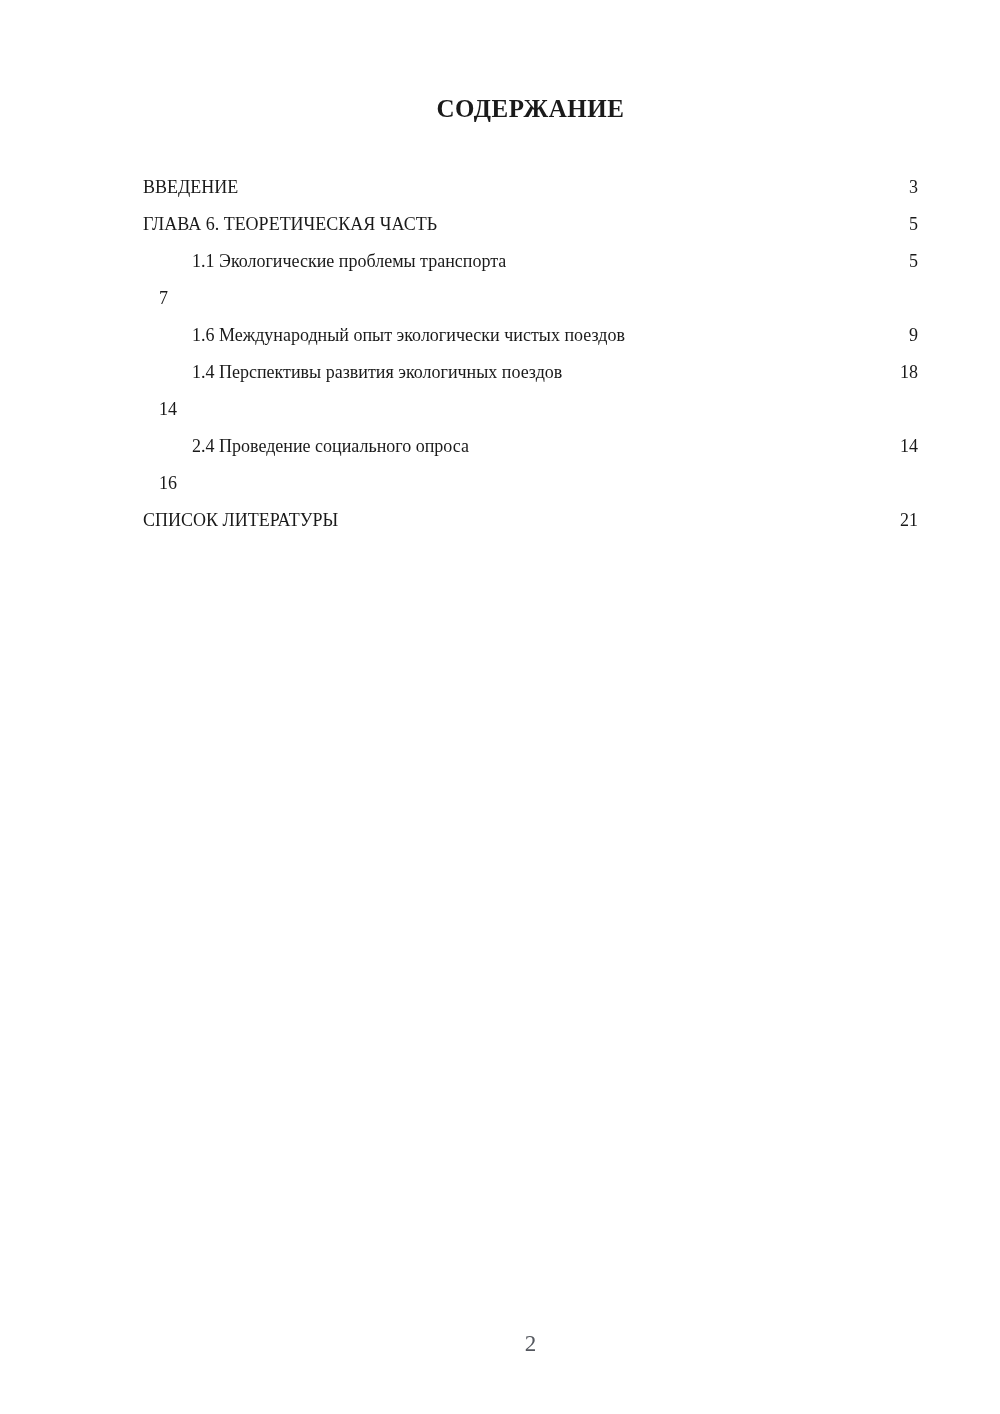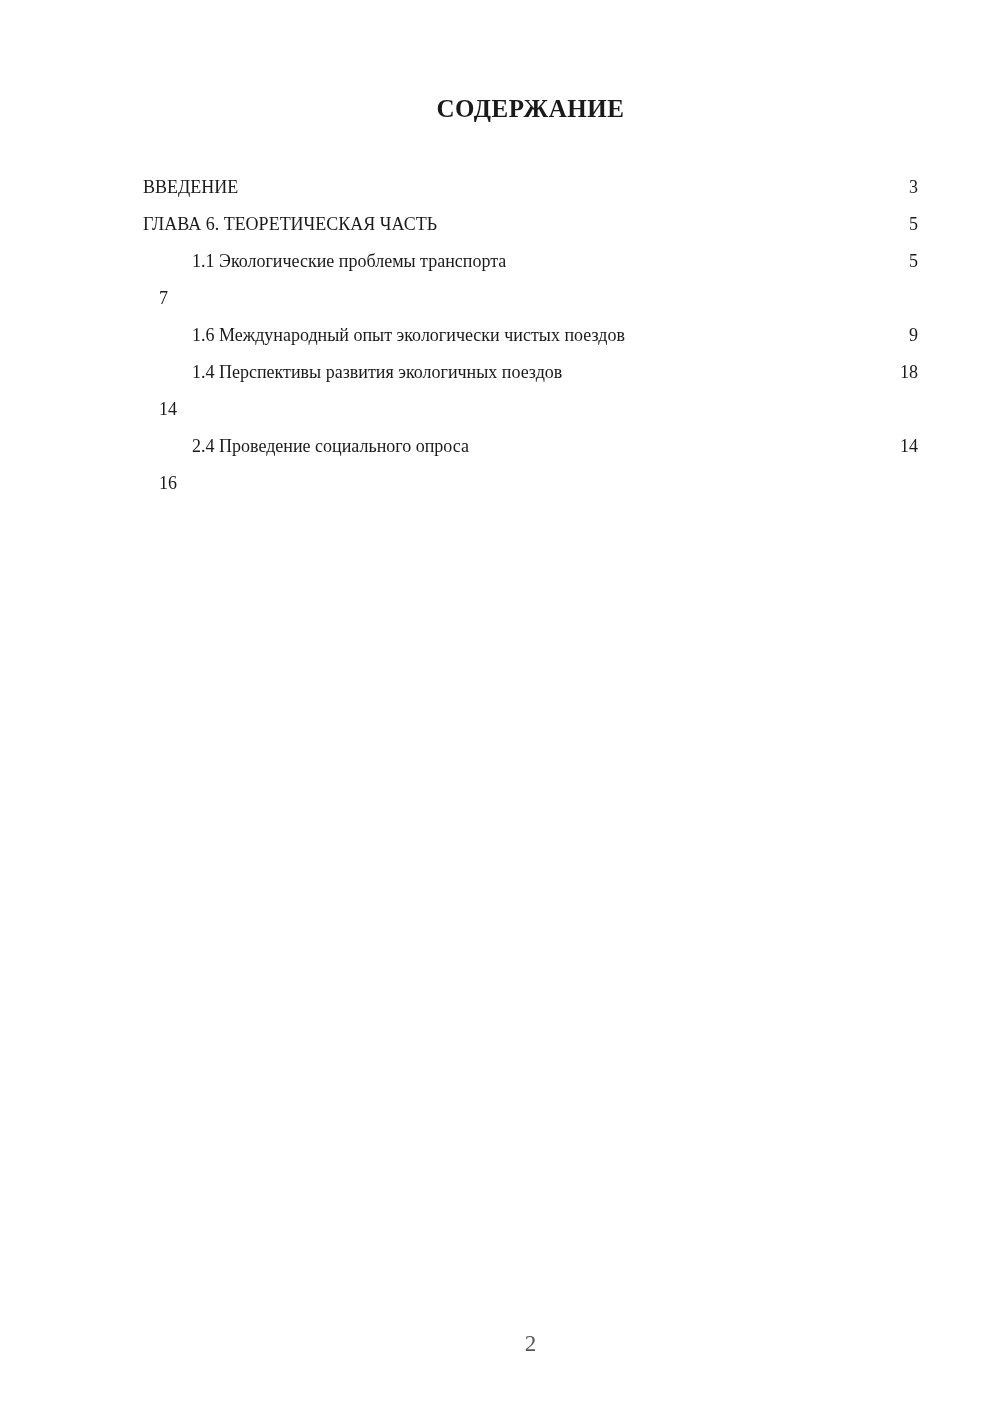--- a/index.html
+++ b/index.html
@@ -84,15 +84,19 @@
     <div class="toc-row">
       <span class="pagenum">14</span>
     </div>
     <div class="toc-row level-1">
       <span class="label">2.4 Проведение социального опроса</span>
       <span class="pagenum">14</span>
     </div>
     <div class="toc-row level-1">
       <span class="pagenum">16</span>
     </div>
+    <div class="toc-row">
+      <span class="label">СПИСОК ЛИТЕРАТУРЫ</span>
+      <span class="pagenum">21</span>
+    </div>
   </div>
 
 <div class="page-footer">2</div>
 
 </body></html>

